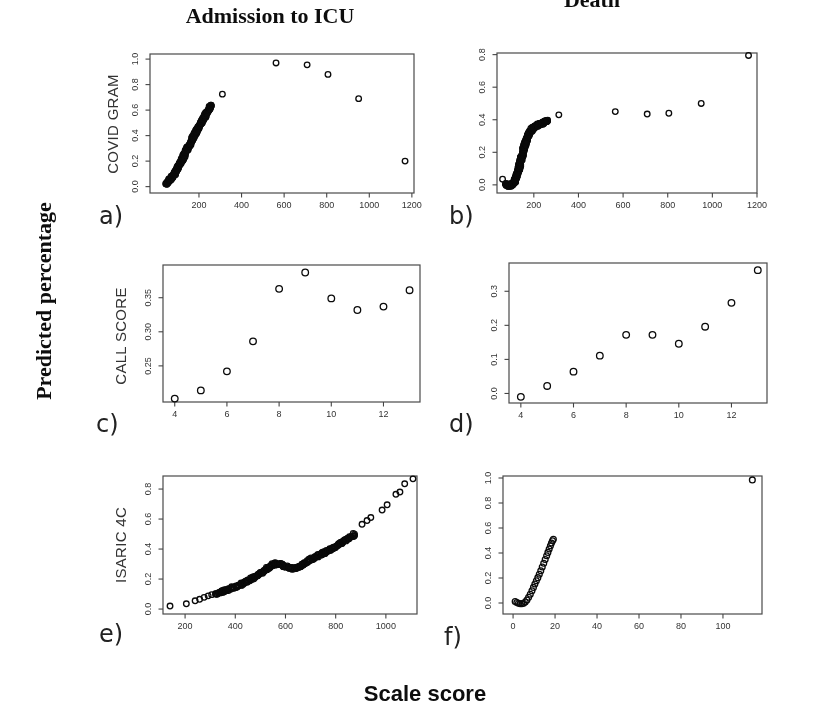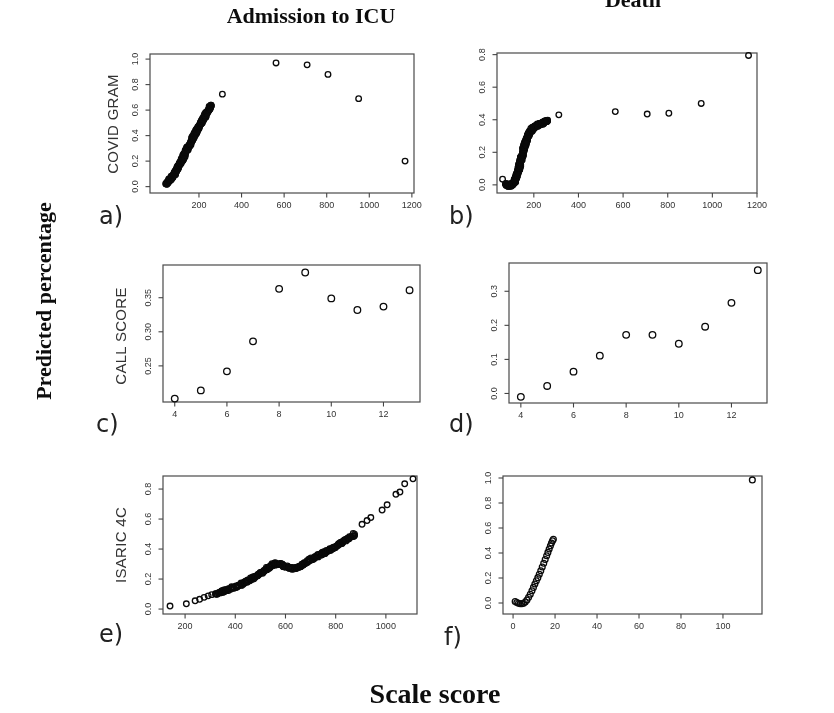--- a/index.html
+++ b/index.html
@@ -1,27 +1,27 @@
 <!DOCTYPE html>
 <html><head>
 <meta charset="utf-8">
 <style>
   html,body{margin:0;padding:0;background:#ffffff;}
   .fig{position:relative;width:834px;height:713px;background:#ffffff;overflow:hidden;
        font-family:"Liberation Sans",sans-serif;}
   .col-title{position:absolute;transform:translate(-50%,-50%);white-space:nowrap;
-       font-family:"Liberation Serif",serif;font-weight:bold;font-size:22px;color:#0d0d0d;margin-left:41px;}
+       font-family:"Liberation Serif",serif;font-weight:bold;font-size:22px;color:#0d0d0d;}
   .t-icu{left:270px;top:16px;}
   .t-death{left:592px;top:0;}
   .ylabel{position:absolute;left:44px;top:301px;transform:translate(-50%,-50%) rotate(-90deg);
        white-space:nowrap;font-family:"Liberation Serif",serif;font-weight:bold;
        font-size:22px;color:#0d0d0d;}
-  .xlabel{position:absolute;left:435px;top:694px;transform:translate(-50%,-50%);
-       white-space:nowrap;font-family:Liberation Serif, serif;font-weight:bold;
-       font-size:28px;color:#0d0d0d;}
+  .xlabel{position:absolute;left:425px;top:694px;transform:translate(-50%,-50%);
+       white-space:nowrap;font-family:Liberation Sans, sans-serif;font-weight:bold;
+       font-size:22px;color:#0d0d0d;}
   .row-label{position:absolute;transform:translate(-50%,-50%) rotate(-90deg);
        white-space:nowrap;font-size:15px;color:#333;letter-spacing:0.3px;}
   .rl-0{left:112px;top:124px;}
   .rl-1{left:120px;top:336px;}
   .rl-2{left:120px;top:545px;}
   .letter{position:absolute;font-family:"DejaVu Sans",sans-serif;font-size:24px;color:#222;}
   .lt-a{left:99px;top:202px;}
   .lt-b{left:449px;top:202px;}
   .lt-c{left:96px;top:410px;}
   .lt-d{left:449px;top:410px;}

